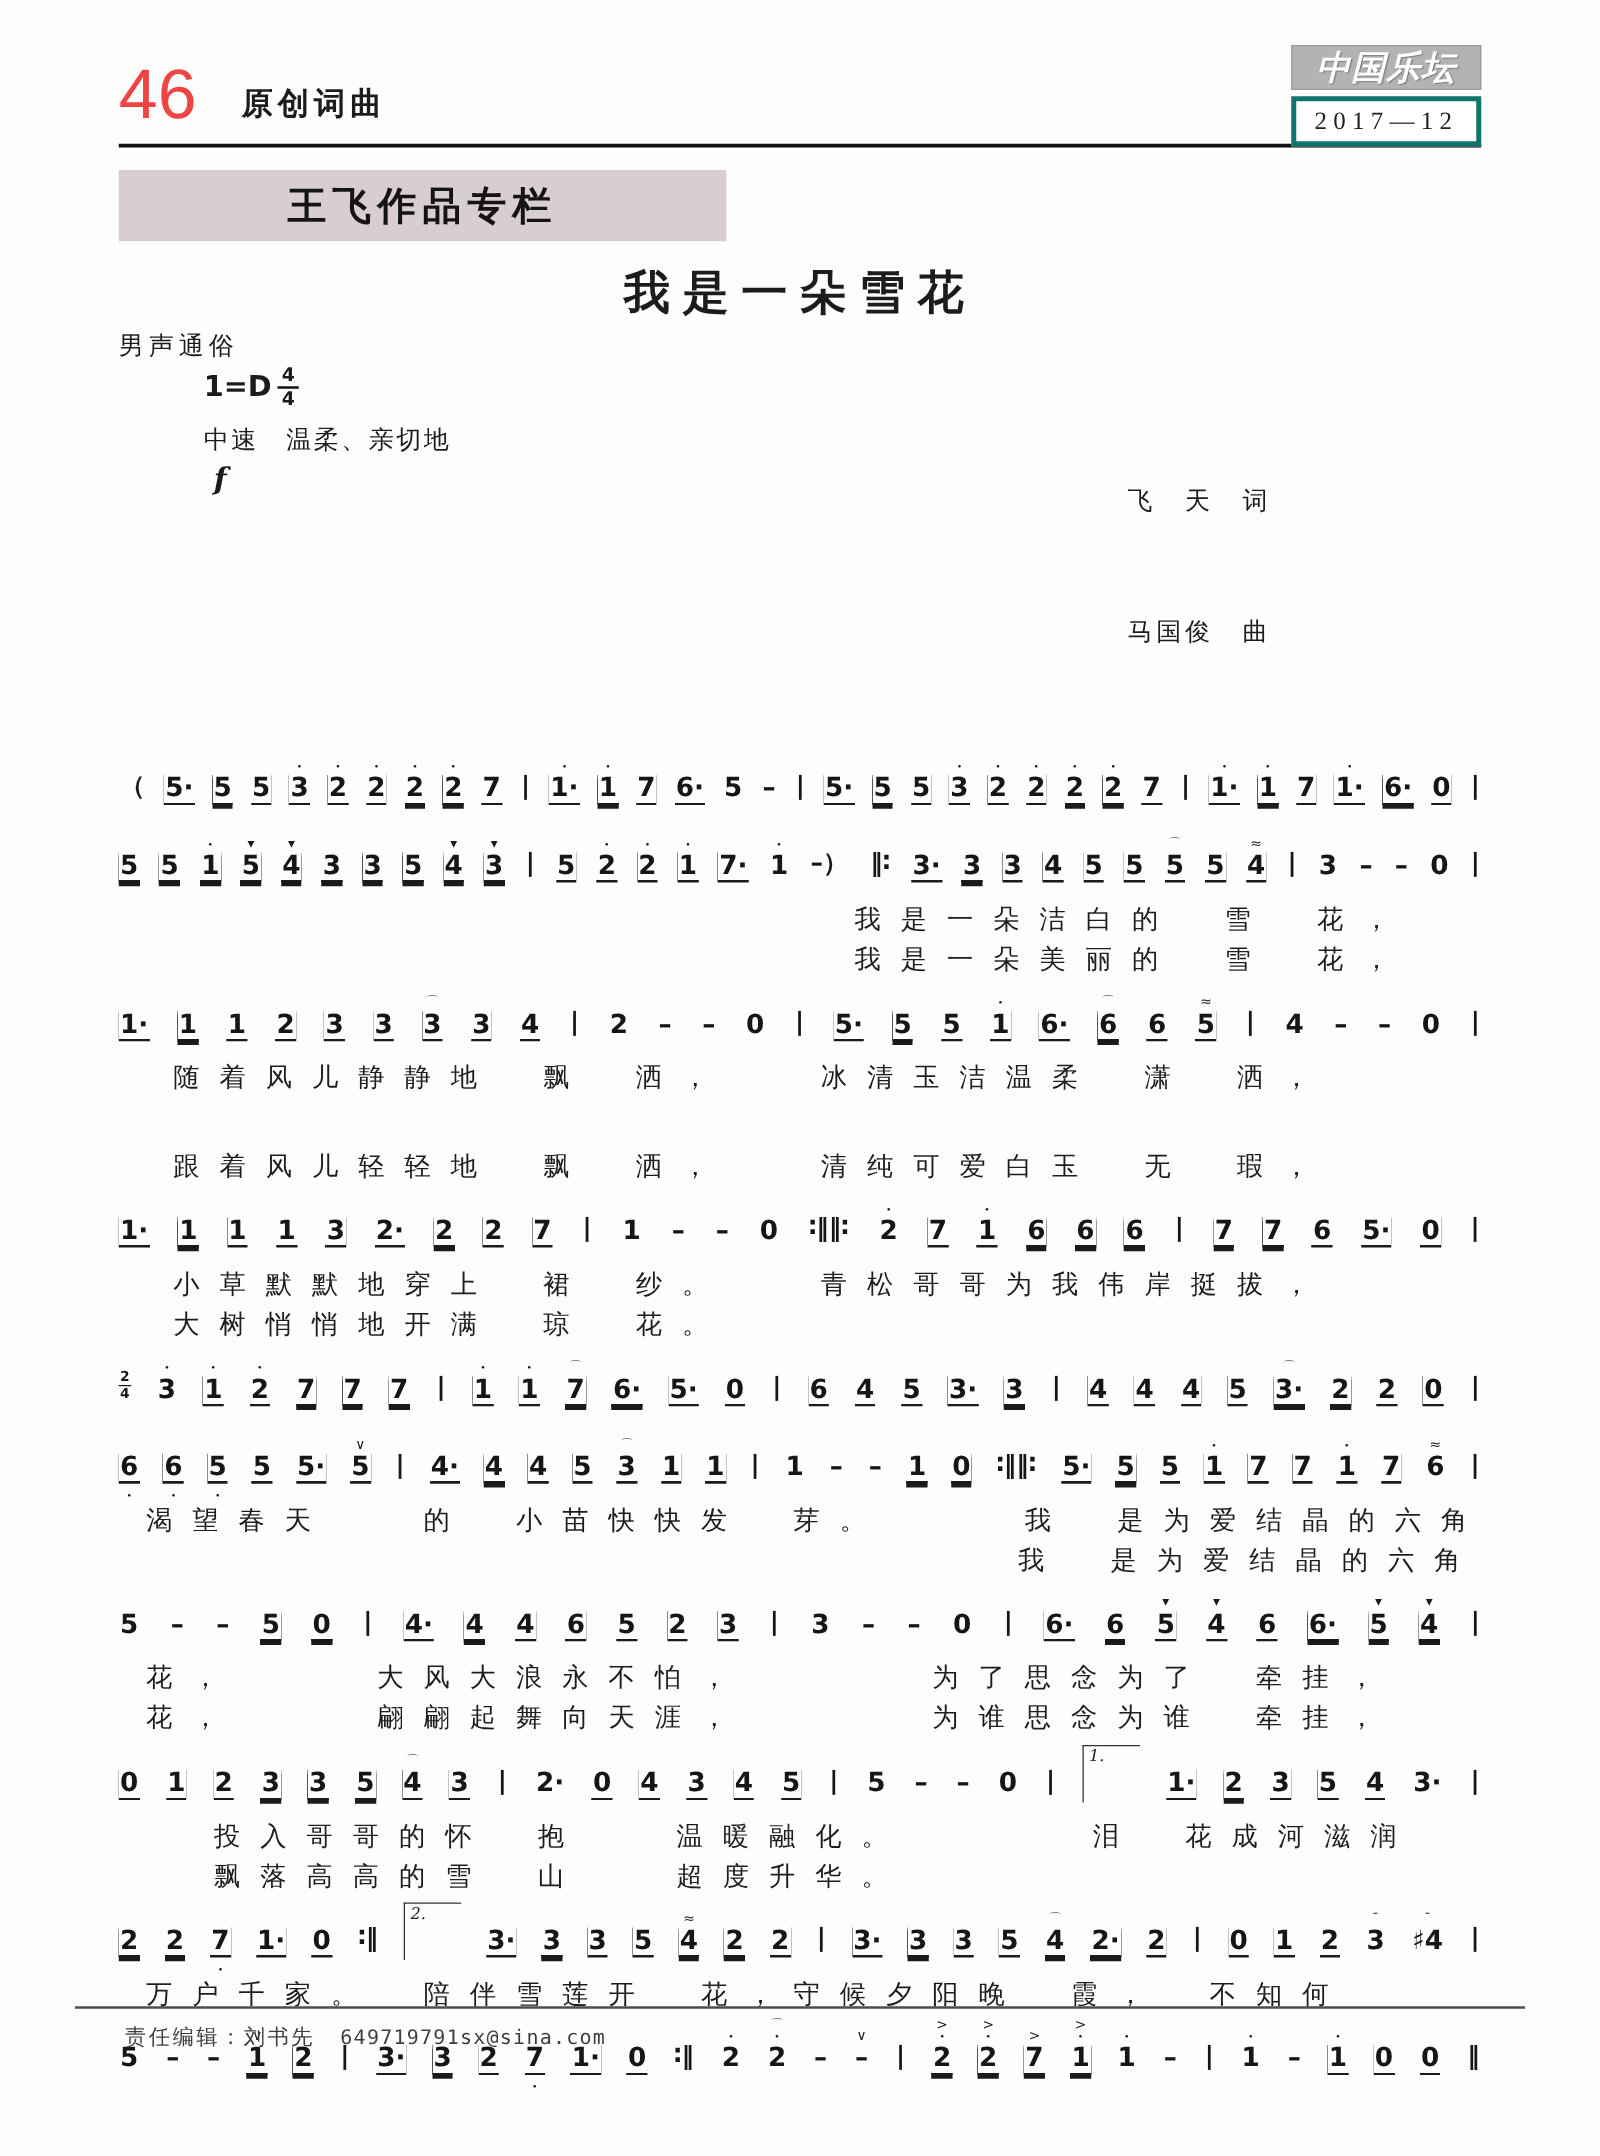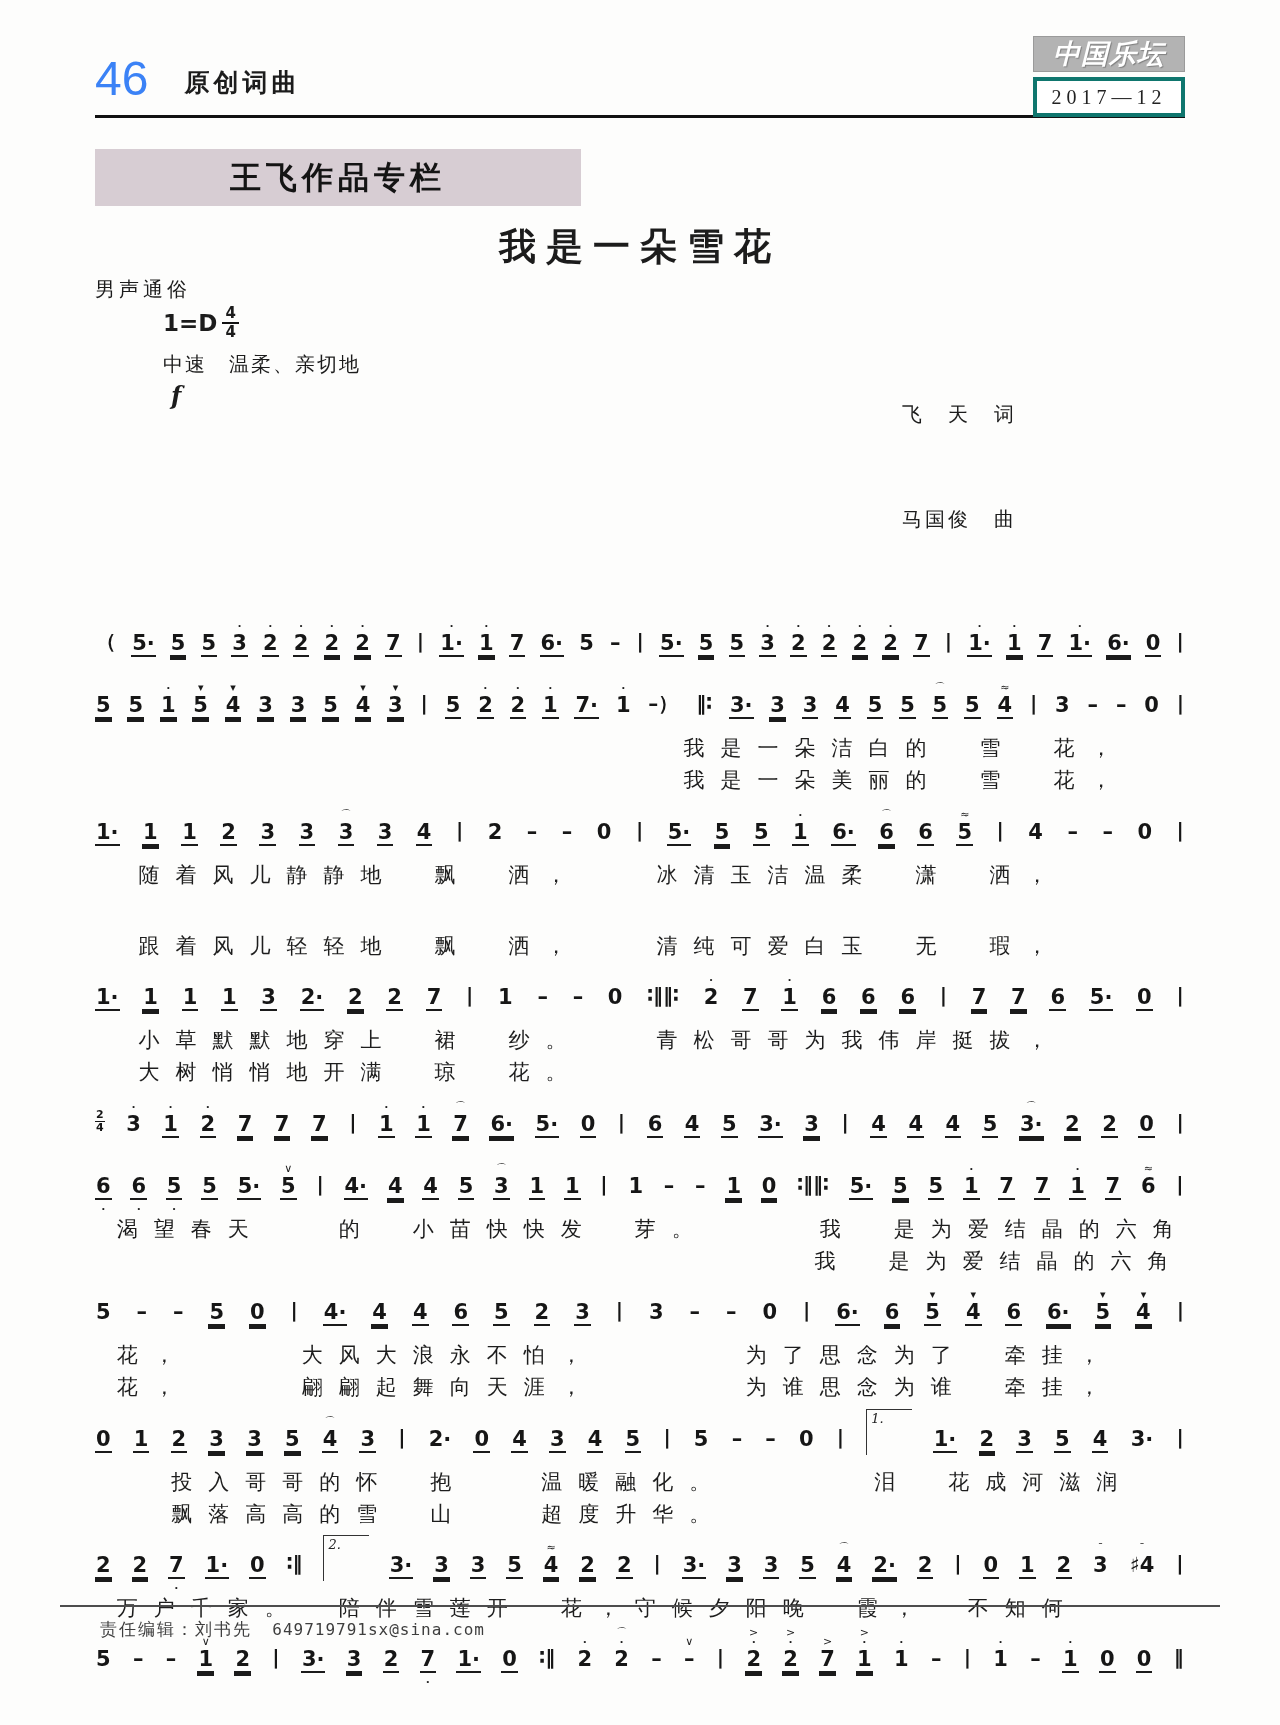--- a/index.html
+++ b/index.html
@@ -6,31 +6,31 @@
   html,body{margin:0;padding:0;background:#e9e9e9;}
   .page{
     width:1280px;height:1725px;margin:0 auto;background:#fdfdfc;
     box-sizing:border-box;padding:36px 95px 0 95px;position:relative;
     font-family:"Liberation Serif","DejaVu Serif",serif;color:var(--ink,#1c1c1c);
     overflow:hidden;
   }
   
   .header{display:flex;justify-content:space-between;align-items:flex-end;}
   .header-left{display:flex;align-items:flex-end;}
-  .pagenum{font-family:"Liberation Sans","DejaVu Sans",sans-serif;font-size:48px;line-height:1;color:#3b82f6;}
+  .pagenum{font-family:"Liberation Sans","DejaVu Sans",sans-serif;font-size:56px;line-height:1;color:#ef4444;}
   .section{font-size:25px;font-weight:bold;letter-spacing:4px;margin:0 0 4px 36px;}
   .header-right{display:flex;flex-direction:column;align-items:center;margin-bottom:-14px;}
   .logo{width:152px;height:36px;background:var(--logo_bg,#b3b3b3);border:1px solid #9a9a9a;
     color:#fff;font-size:27px;font-weight:bold;font-style:italic;letter-spacing:1px;
     display:flex;align-items:center;justify-content:center;text-shadow:1px 1px 1px #808080;box-sizing:border-box;}
   .issue{width:152px;height:40px;margin-top:5px;background:#fff;border:4px solid #0f766e;box-sizing:border-box;
     display:flex;align-items:center;justify-content:center;font-size:20px;letter-spacing:5px;color:#222;}
   .rule{height:3px;background:var(--rule,#111);margin-top:12px;}
   
-  .banner{width:486px;height:57px;background:var(--banner_bg,#d7cdd3);margin-top:31px;
+  .banner{width:486px;height:57px;background:var(--banner_bg,#d7cdd3);margin-top:18px;
     display:flex;align-items:center;justify-content:center;}
   .banner span{font-size:31px;font-weight:bold;letter-spacing:5px;color:#141414;}
   .song-title{text-align:center;font-size:37px;font-weight:bold;letter-spacing:10px;margin:16px 0 4px 0;}
   .subtitle{font-size:20px;letter-spacing:4px;margin-bottom:0;}
   
   .meta{display:flex;justify-content:space-between;margin:2px 0 2px 68px;}
   .keysig{display:flex;align-items:center;gap:5px;font-family:"DejaVu Sans",sans-serif;font-weight:bold;font-size:23px;}
   .frac{display:inline-flex;flex-direction:column;align-items:center;font-size:15px;line-height:1.15;}
   .frac .top{border-bottom:2px solid #111;padding:0 3px;}
   .tempo{font-size:20px;letter-spacing:2px;margin-top:9px;}

